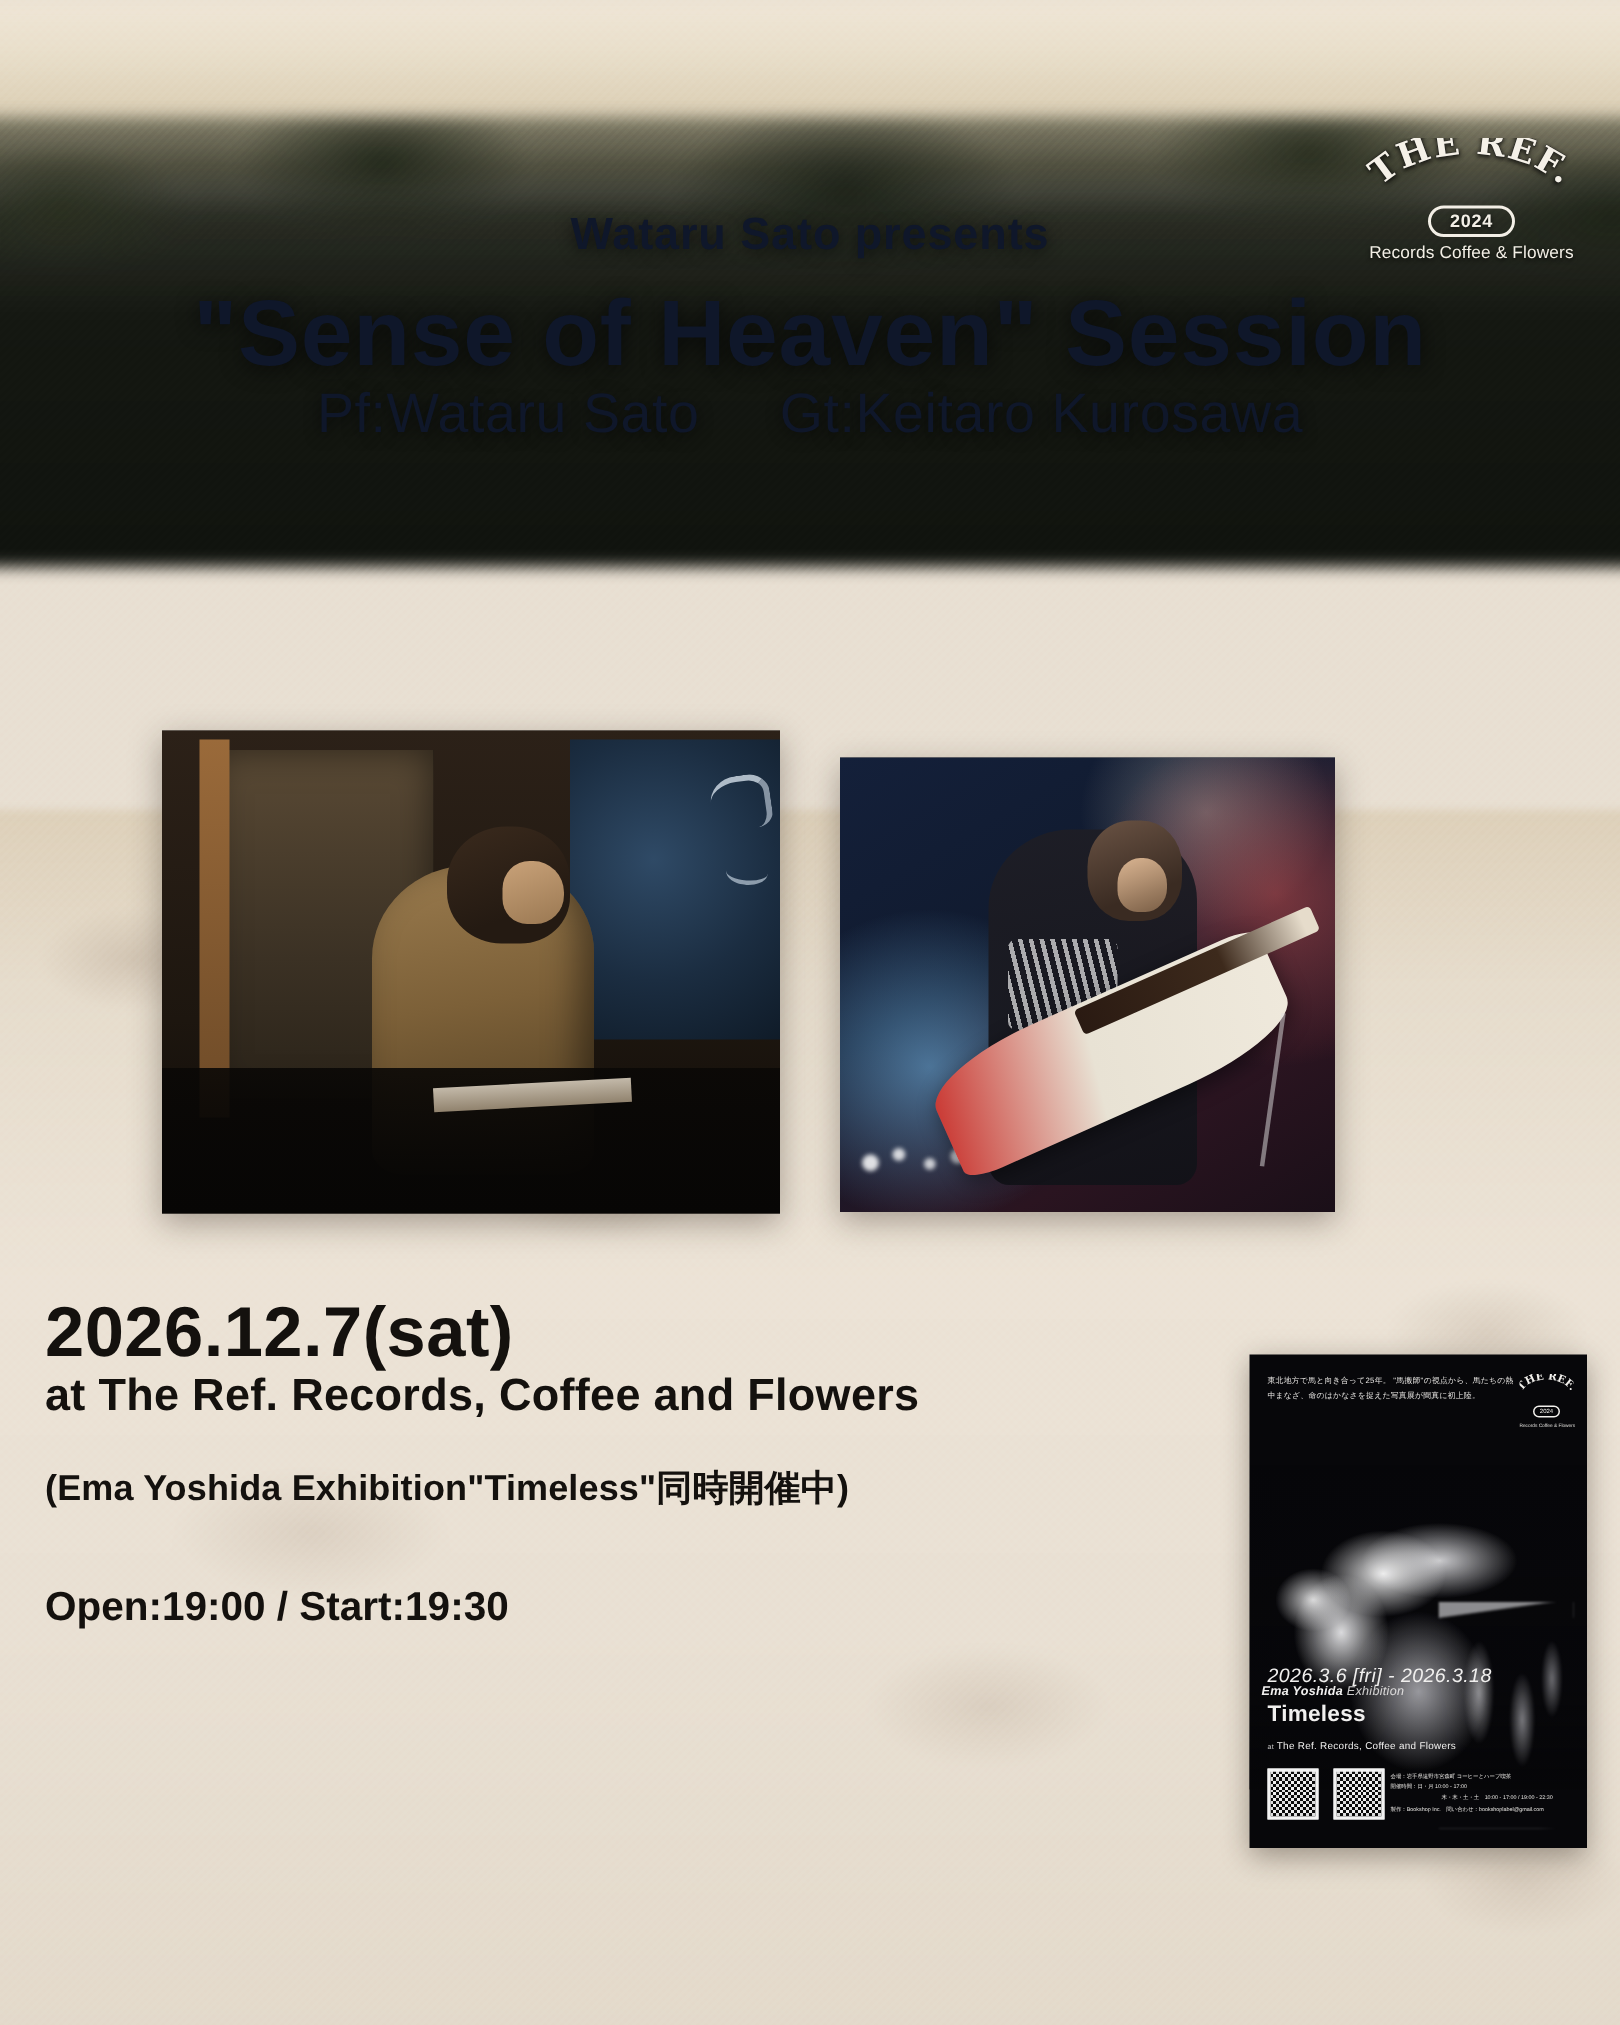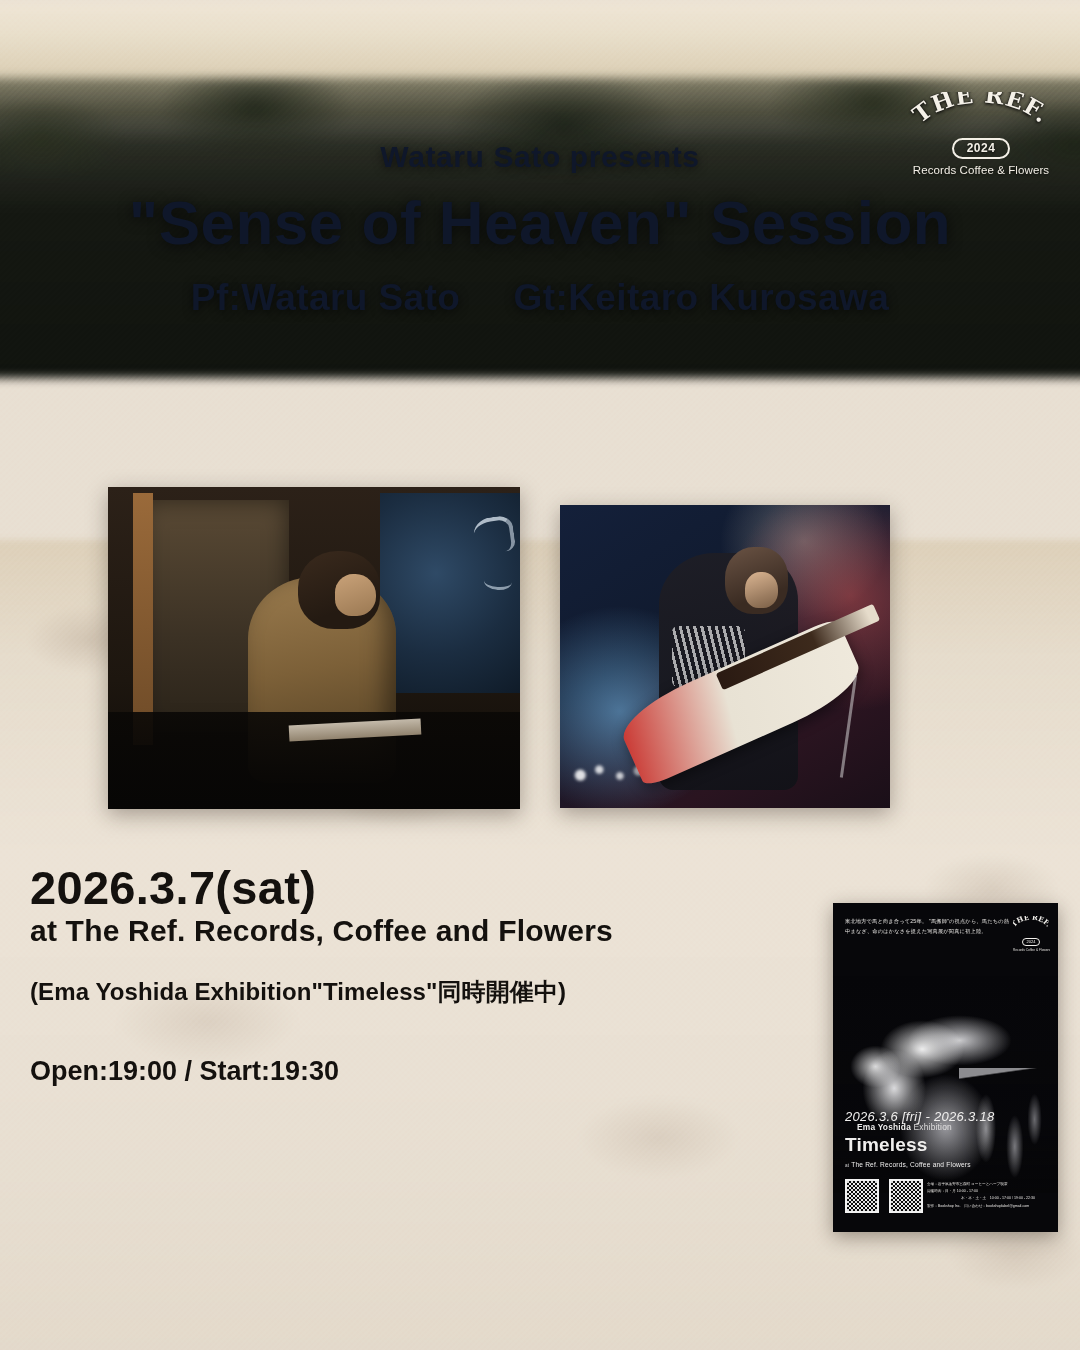--- a/index.html
+++ b/index.html
@@ -176,23 +176,22 @@
   }
   .title-main {
     margin-top: 16px;
     font-size: 62px;
     font-weight: bold;
     letter-spacing: .5px;
     line-height: 1.05;
     text-shadow: 0 2px 14px rgba(0,0,0,.65);
   }
   .performers {
-    margin-top: 22px;
     font-size: 37px;
-    font-weight: bold;
+    font-weight: normal;
     letter-spacing: .4px;
     text-shadow: 0 2px 10px rgba(0,0,0,.6);
   }
   .performers .gap { display: inline-block; width: 32px; }
 
   
   .photo {
     position: absolute;
     overflow: hidden;
     box-shadow: 0 6px 20px rgba(40,30,20,.35);
@@ -442,29 +441,30 @@
     white-space: nowrap;
     opacity: .9;
   }
   .flyer-dates {
     position: absolute; left: 12px; top: 206px;
     font-size: 13px;
     letter-spacing: .3px;
     font-style: italic;
   }
   .flyer-artist {
-    position: absolute; left: 24px; top: 219px;
+    position: absolute; left: 8px; top: 219px;
     font-size: 8.4px;
     font-weight: bold;
     letter-spacing: .2px;
+    font-style: italic;
   }
   .flyer-artist .light { font-weight: normal; opacity: .85; }
   .flyer-title {
     position: absolute; left: 12px; top: 232px;
-    font-size: 19px;
+    font-size: 15px;
     font-weight: bold;
     letter-spacing: .2px;
     line-height: 1;
   }
   .flyer-venue {
     position: absolute; left: 12px; top: 258px;
     font-size: 6.6px;
     letter-spacing: .2px;
   }
   .flyer-venue .at { font-size: 4.6px; opacity: .85; }
@@ -560,21 +560,21 @@
       <div class="gt-shirt"></div>
       <div class="gt-head"></div>
       <div class="gt-face"></div>
       <div class="gt-guitar"></div>
       <div class="gt-neck"></div>
       <div class="gt-mic"></div>
     </div>
   </div>
 
   <div class="info">
-    <div class="info-date">2026.3.7(sat)</div>
+    <div class="info-date">2026.12.7(sat)</div>
     <div class="info-venue">at The Ref. Records, Coffee and Flowers</div>
     <div class="info-note">(Ema Yoshida Exhibition"Timeless"同時開催中)</div>
     <div class="info-time">Open:19:00 / Start:19:30</div>
   </div>
 
   <div class="flyer">
     <div class="flyer-horse"></div>
     <div class="flyer-legs"></div>
     <div class="flyer-topcopy">東北地方で馬と向き合って25年。
 "馬搬師"の視点から、馬たちの熱中まなざ、命のはかなさを捉えた写真展が間真に初上陸。</div>

